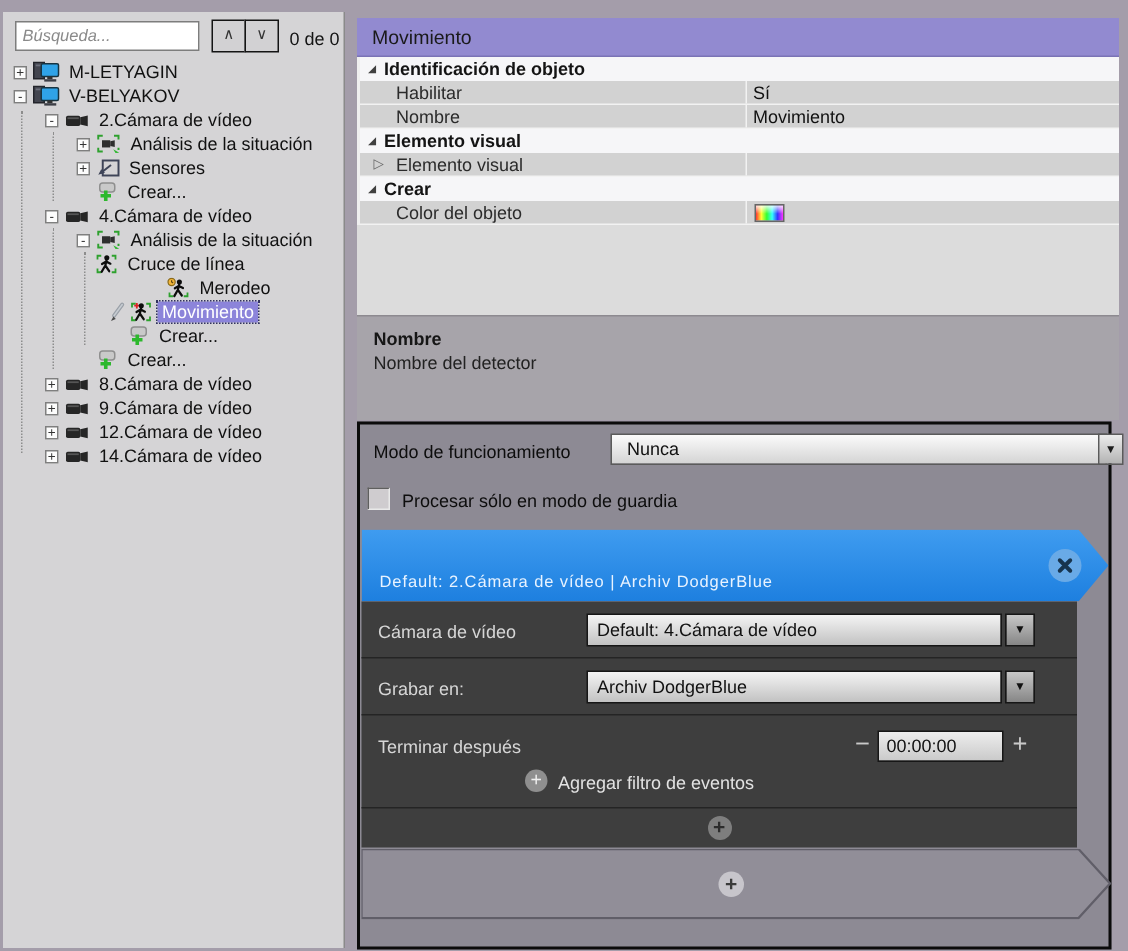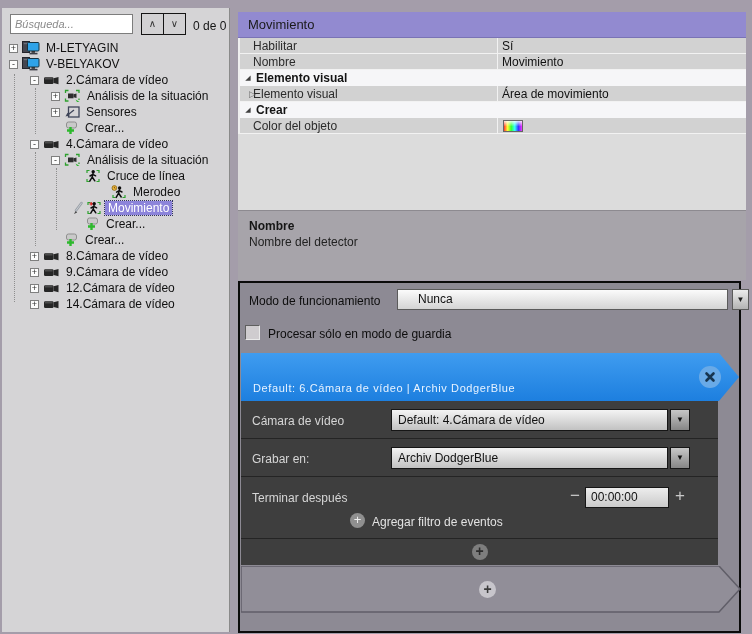--- a/index.html
+++ b/index.html
@@ -31,40 +31,40 @@
 
   
   .prop-panel { position:absolute; left:238px; top:12px; width:508px; height:268px; background:#dcdcdc; }
   .prop-header { height:26px; background:#928ad0; border-bottom:1px solid #7a73b5;
     font-size:13px; color:#1a1a1a; line-height:26px; padding-left:10px; }
   .grid { border-left:2px solid #efefef; }
   .cat-row { height:16px; background:#f6f6f8; display:flex; align-items:center; font-size:12px; }
   .cat-tri { width:16px; text-align:center; font-size:7px; color:#404040; }
   .cat-label { font-weight:bold; color:#141414; }
   .prop-row { height:16px; background:#d2d2d2; border-bottom:1px solid #f2f2f2; display:flex; font-size:12px; }
-  .prop-name { width:258px; display:flex; align-items:center; padding-left:13px; color:#2b2b2b;
+  .prop-name { width:258px; display:flex; align-items:center; padding-left:24px; color:#2b2b2b;
     border-right:1px solid #f2f2f2; position:relative; }
   .prop-name .sub-tri { position:absolute; left:9px; font-size:9px; color:#6a6a6a; }
   .prop-value { flex:1; display:flex; align-items:center; padding-left:4px; color:#111; }
   .color-swatch { width:20px; height:12px; border:1px solid #666; margin-left:1px;
     background:
       linear-gradient(to bottom, rgba(255,255,255,.85), rgba(255,255,255,0) 55%),
       linear-gradient(to right, #f33 0%, #ff3 20%, #3f3 40%, #3ff 60%, #33f 80%, #f3f 100%); }
   .prop-desc { position:absolute; left:0; bottom:0; width:100%; height:70px; background:#a7a4aa;
     border-top:1px solid #8d8a90; padding:8px 11px; }
   .desc-title { font-size:12px; font-weight:bold; color:#161616; margin-bottom:2px; }
   .desc-text { font-size:12px; color:#222; }
 
   
   .action-panel { position:absolute; left:238px; top:281px; width:503px; height:352px;
     border:2px solid #0b0b0b; background:#8d8a94; }
   .mode-label { position:absolute; left:9px; top:11px; font-size:12px; color:#0d0d0d; }
-  .mode-dropdown { position:absolute; left:157px; top:6px; width:331px; height:21px;
+  .mode-dropdown { position:absolute; left:167px; top:6px; width:331px; height:21px;
     background:linear-gradient(#fbfbfb,#d4d4d4); border:1px solid #5b5b5b;
-    font-size:12px; color:#111; line-height:19px; padding-left:20px; }
+    font-size:12px; color:#111; line-height:19px; padding-left:10px; }
   .mode-arrow-btn { position:absolute; left:492px; top:6px; width:17px; height:21px;
     background:linear-gradient(#ececec,#b3b3b3); border:1px solid #5b5b5b;
     text-align:center; font-size:8px; line-height:19px; color:#1d1d1d; }
   .guard-checkbox { position:absolute; left:5px; top:42px; width:15px; height:15px; background:#cfcccf;
     border-top:1px solid #5f5f5f; border-left:1px solid #5f5f5f;
     border-bottom:1px solid #e9e9e9; border-right:1px solid #e9e9e9; }
   .guard-label { position:absolute; left:28px; top:44px; font-size:12px; color:#0d0d0d; }
 
   .card-header { position:absolute; left:1px; top:70px; width:498px; height:48px;
     background:linear-gradient(#3f9cf0,#1d7fdf);
@@ -201,21 +201,21 @@
           <span class="ticon">
             <svg width="17" height="14" viewBox="0 0 17 14">
               <path d="M1.5 4 V1.5 H4.5 M12 1.5 H15 V4 M1.5 9.5 V12 H4.5 M15 9.5 V11" fill="none" stroke="#2ea12e" stroke-width="1.3"></path>
               <rect x="4" y="4.5" width="5.5" height="4.8" fill="#2e2e2e"></rect>
               <path d="M9.5 5.2 L12.5 4.5 V9 L9.5 8.3 Z" fill="#2e2e2e"></path>
               <path d="M11.5 10.5 L15.5 12.8 L13 13 Z" fill="#2db82d"></path>
             </svg>
           </span>
           <span class="tlabel">Análisis de la situación</span>
         </div>
-        <div class="tree-row" style="padding-left: 70px;">
+        <div class="tree-row" style="padding-left: 48px;">
           <span class="expander"></span>
           <span class="ticon">
             <svg width="16" height="14" viewBox="0 0 16 14">
               <path d="M2 4 V1.5 H4.5 M11.5 1.5 H14 V4 M2 10 V12.5 H4.5 M14 10 V12.5 H11.5" fill="none" stroke="#2ea12e" stroke-width="1.2"></path>
               <circle cx="8.2" cy="2.8" r="1.7" fill="#0d0d0d"></circle>
               <path d="M8 4.6 L7.2 8 M7.8 5.4 L5 7 M7.8 5.4 L10.6 6.8 M7.2 8 L4.8 12.2 M7.2 8 L9.8 11.8" stroke="#0d0d0d" stroke-width="1.5" stroke-linecap="round"></path>
             </svg>
           </span>
           <span class="tlabel">Cruce de línea</span>
         </div>
@@ -310,20 +310,24 @@
           </span>
           <span class="tlabel">14.Cámara de vídeo</span>
         </div>
       </div>
   </div>
 
   <div class="prop-panel">
     <div class="prop-header">Movimiento</div>
     <div class="grid">
 
+      <div class="cat-row">
+        <span class="cat-tri">◢</span>
+        <span class="cat-label">Identificación de objeto</span>
+      </div>
       <div class="prop-row">
         <div class="prop-name">
             <span>Habilitar</span>
           </div>
         <div class="prop-value">Sí</div>
       </div>
       <div class="prop-row">
         <div class="prop-name">
             <span>Nombre</span>
           </div>
@@ -332,21 +336,20 @@
 
       <div class="cat-row">
         <span class="cat-tri">◢</span>
         <span class="cat-label">Elemento visual</span>
       </div>
       <div class="prop-row">
         <div class="prop-name">
           <span class="sub-tri">▷</span>
           <span>Elemento visual</span>
         </div>
-        <div class="prop-value">Área de movimiento</div>
       </div>
 
       <div class="cat-row">
         <span class="cat-tri">◢</span>
         <span class="cat-label">Crear</span>
       </div>
       <div class="prop-row">
         <div class="prop-name">
             <span>Color del objeto</span>
           </div>
@@ -364,21 +367,21 @@
 
   <div class="action-panel">
     <span class="mode-label">Modo de funcionamiento</span>
     <div class="mode-dropdown">Nunca</div>
     <div class="mode-arrow-btn">▼</div>
 
     <div class="guard-checkbox"></div>
     <span class="guard-label">Procesar sólo en modo de guardia</span>
 
     <div class="card-header">
-      <div class="card-subtitle">Default: 6.Cámara de vídeo | Archiv DodgerBlue</div>
+      <div class="card-subtitle">Default: 2.Cámara de vídeo | Archiv DodgerBlue</div>
       <div class="card-close">
         <svg width="12" height="12" viewBox="0 0 12 12">
           <path d="M2.5 2.5 L9.5 9.5 M9.5 2.5 L2.5 9.5" stroke="#17344e" stroke-width="2.6" stroke-linecap="round"></path>
         </svg>
       </div>
     </div>
 
     <div class="card-body">
       <div class="card-row" style="top:0; height:38px;">
         <span class="card-row-label" style="top:13px;">Cámara de vídeo</span>

